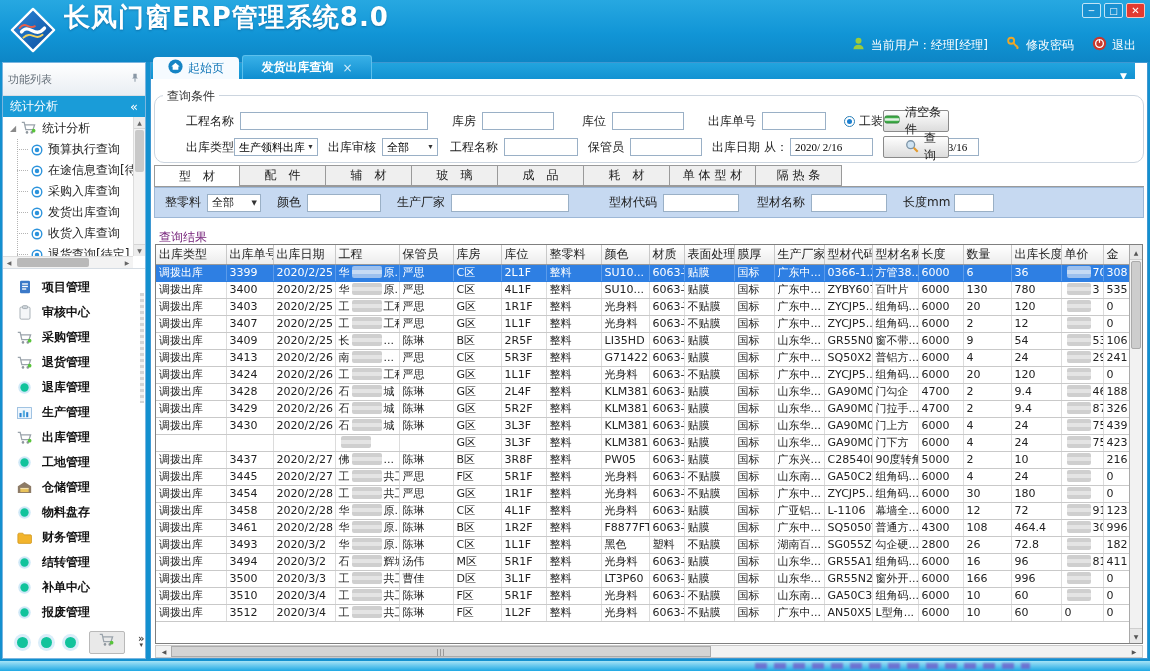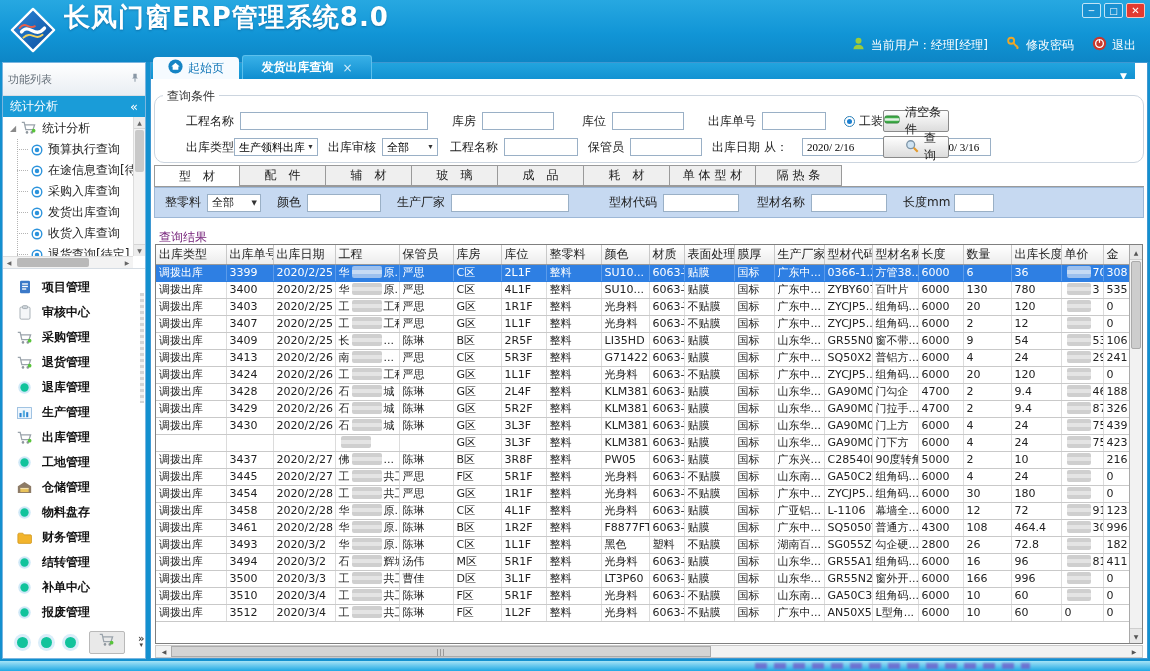--- a/index.html
+++ b/index.html
@@ -501,21 +501,21 @@
       <span class="combo" style="width:56px;margin-left:6px">
         <span>全部</span>
           <span class="car">▼</span>
         </span>
       <span class="q-label" style="margin-left:12px">工程名称</span>
       <input class="tb" style="width: 74px; margin-left: 6px;">
       <span class="q-label" style="margin-left:10px">保管员</span>
       <input class="tb" style="width: 72px; margin-left: 6px;">
       <span class="q-label" style="margin-left:10px">出库日期</span>
       <span class="q-label" style="margin-left:4px">从：</span>
-      <span class="combo" style="width:83px;margin-left:14px">
+      <span class="combo" style="width:83px;margin-left:2px">
         <span>2020/ 2/16</span>
         </span>
       <span class="q-label" style="margin-left:16px">到：</span>
       <span class="combo" style="width:64px;margin-left:2px">
         <span>2020/ 3/16</span>
         </span>
     </div>
     <div class="btn btn-clear">
       <span><svg viewBox="0 0 18 12" width="16" height="11">
             <rect x="1" y="2" width="16" height="8" rx="2" fill="#3fae49" stroke="#2c7f34"></rect>

